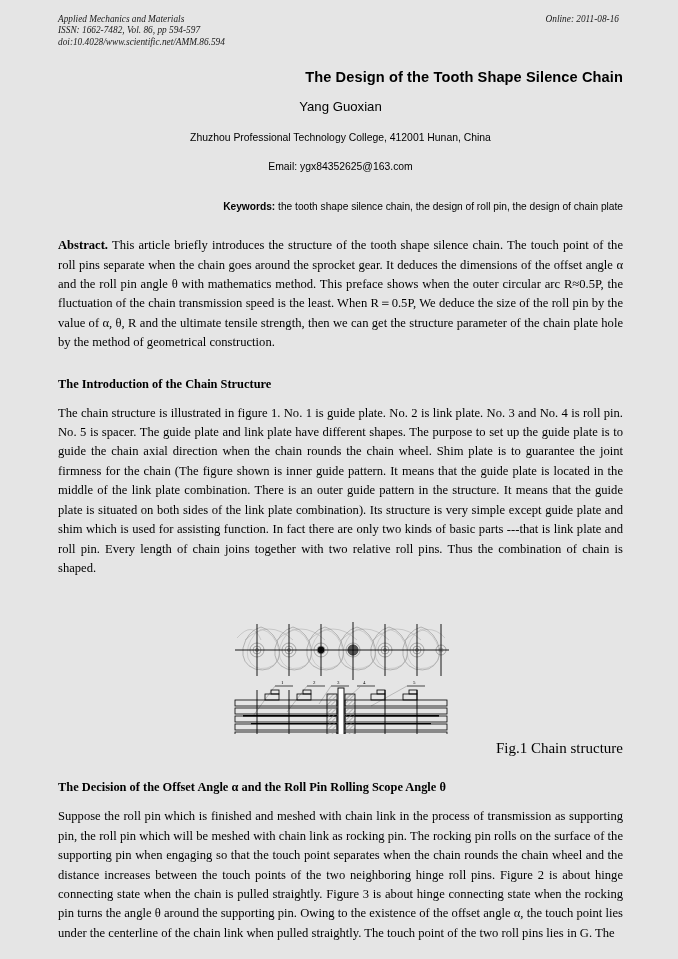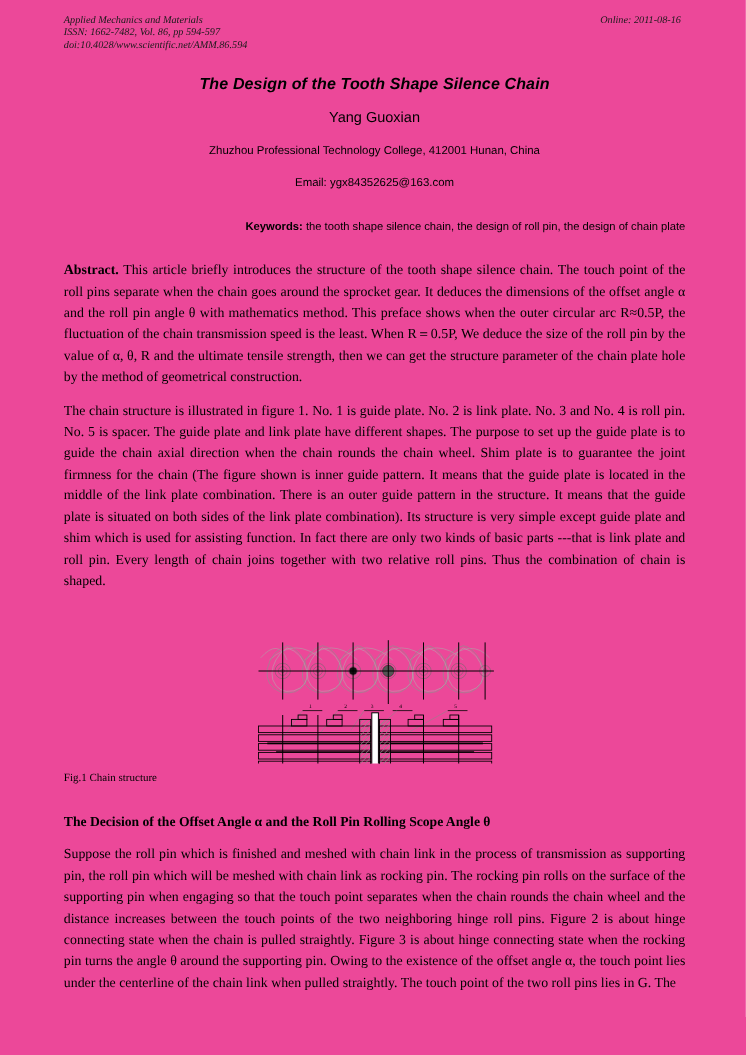--- a/index.html
+++ b/index.html
@@ -12,21 +12,21 @@
     height: 959px;
     overflow: hidden;
     font-family: "Liberation Serif", "DejaVu Serif", serif;
     color: #000000;
   }
 
   .page {
     position: relative;
     width: 678px;
     height: 959px;
-    background: #ec4899;
+    background: #e5e5e5;
     box-sizing: border-box;
     padding: 14px 55px 0 58px;
   }
 
   
   .masthead {
     position: relative;
     font-family: "Liberation Serif", "DejaVu Serif", serif;
     font-style: italic;
     font-size: 9.3px;
@@ -42,27 +42,26 @@
     white-space: nowrap;
   }
   .masthead .line {
     display: block;
     white-space: nowrap;
   }
 
   
   .title {
     margin-top: 20px;
-    text-align: center;
+    text-align: right;
     font-family: "Liberation Sans", "DejaVu Sans", sans-serif;
     font-weight: bold;
     font-size: 14.6px;
     line-height: 18px;
     letter-spacing: 0.1px;
-    font-style: italic;
   }
   .author {
     margin-top: 13px;
     text-align: center;
     font-family: "Liberation Sans", "DejaVu Sans", sans-serif;
     font-size: 13.2px;
     line-height: 16px;
   }
   .affiliation {
     margin-top: 16px;
@@ -120,22 +119,22 @@
   .figure {
     margin-top: 16px;
     text-align: center;
   }
   .figure svg {
     display: block;
     margin: 0 auto;
   }
   .fig-caption {
     margin-top: 6px;
-    text-align: left;
-    font-size: 10px;
+    text-align: right;
+    font-size: 15px;
     line-height: 16px;
   }
 </style>
 </head>
 <body>
 
 <div class="page">
 
   <div class="masthead">
     <span class="line">Applied Mechanics and Materials</span>
@@ -152,20 +151,21 @@
   <div class="keywords">
     <span class="lbl">Keywords:</span>
     <span>the tooth shape silence chain, the design of roll pin, the design of chain plate</span>
   </div>
 
   <div class="abstract">
     <span class="lbl">Abstract.</span>
     <span>This article briefly introduces the structure of the tooth shape silence chain. The touch point of the roll pins separate when the chain goes around the sprocket gear. It deduces the dimensions of the offset angle α and the roll pin angle θ with mathematics method. This preface shows when the outer circular arc R≈0.5P, the fluctuation of the chain transmission speed is the least. When R＝0.5P, We deduce the size of the roll pin by the value of α, θ, R and the ultimate tensile strength, then we can get the structure parameter of the chain plate hole by the method of geometrical construction.</span>
   </div>
 
+  <div class="section-head">The Introduction of the Chain Structure</div>
   <div class="para">The chain structure is illustrated in figure 1. No. 1 is guide plate. No. 2 is link plate. No. 3 and No. 4 is roll pin. No. 5 is spacer. The guide plate and link plate have different shapes. The purpose to set up the guide plate is to guide the chain axial direction when the chain rounds the chain wheel. Shim plate is to guarantee the joint firmness for the chain (The figure shown is inner guide pattern. It means that the guide plate is located in the middle of the link plate combination. There is an outer guide pattern in the structure. It means that the guide plate is situated on both sides of the link plate combination). Its structure is very simple except guide plate and shim which is used for assisting function. In fact there are only two kinds of basic parts ---that is link plate and roll pin. Every length of chain joins together with two relative roll pins. Thus the combination of chain is shaped.</div>
 
   <div class="figure">
     <svg width="240" height="140" viewBox="0 0 240 140">
       <g stroke-linecap="butt" fill="none">
 
         <g>
 
           <g stroke="#a8a8a8" stroke-width="0.5">
             <path d="M24 46 Q48 24 72 46"></path>

